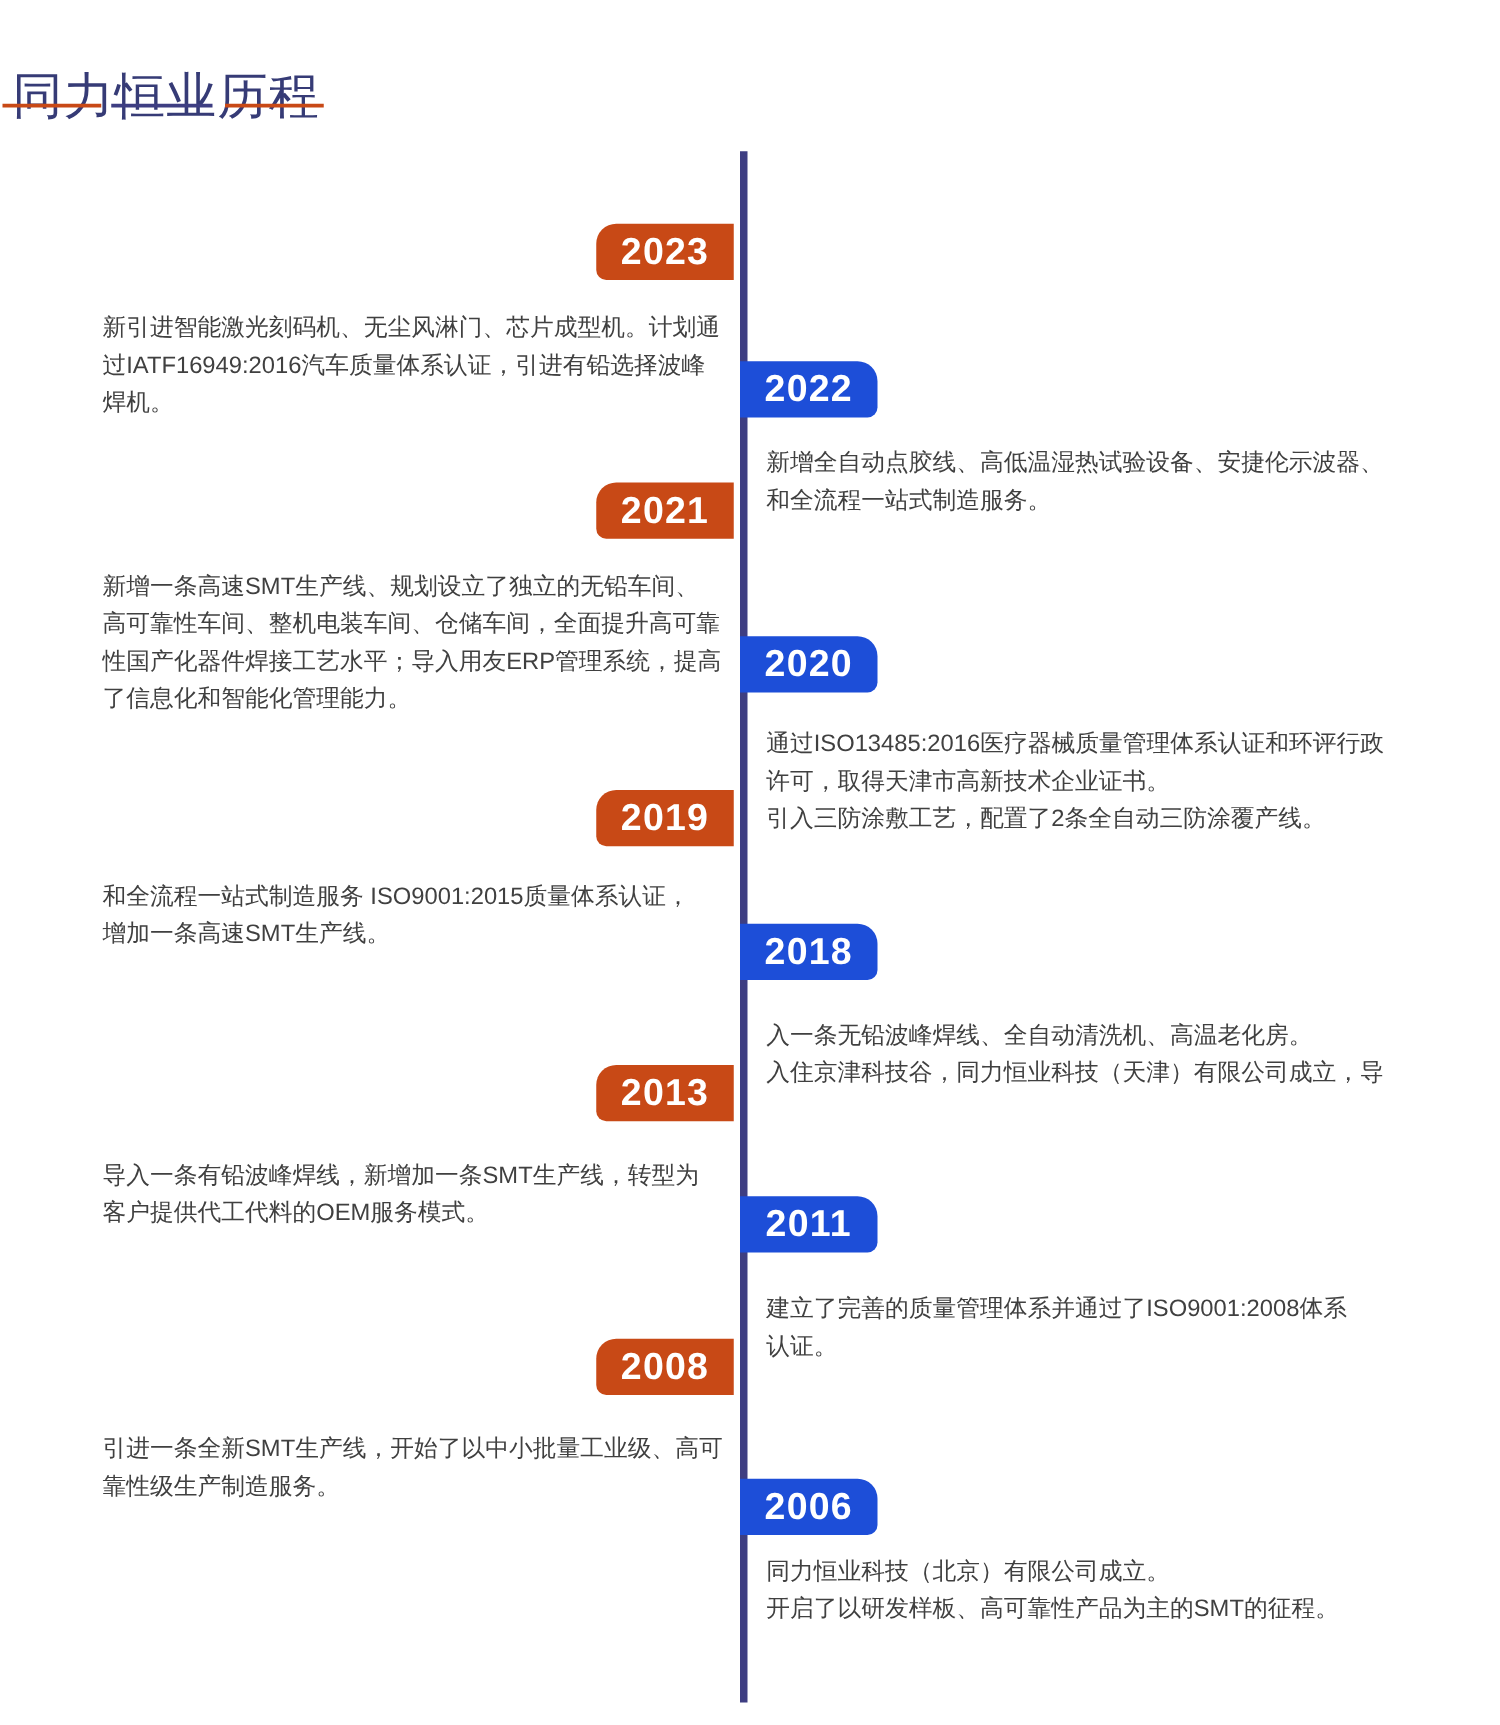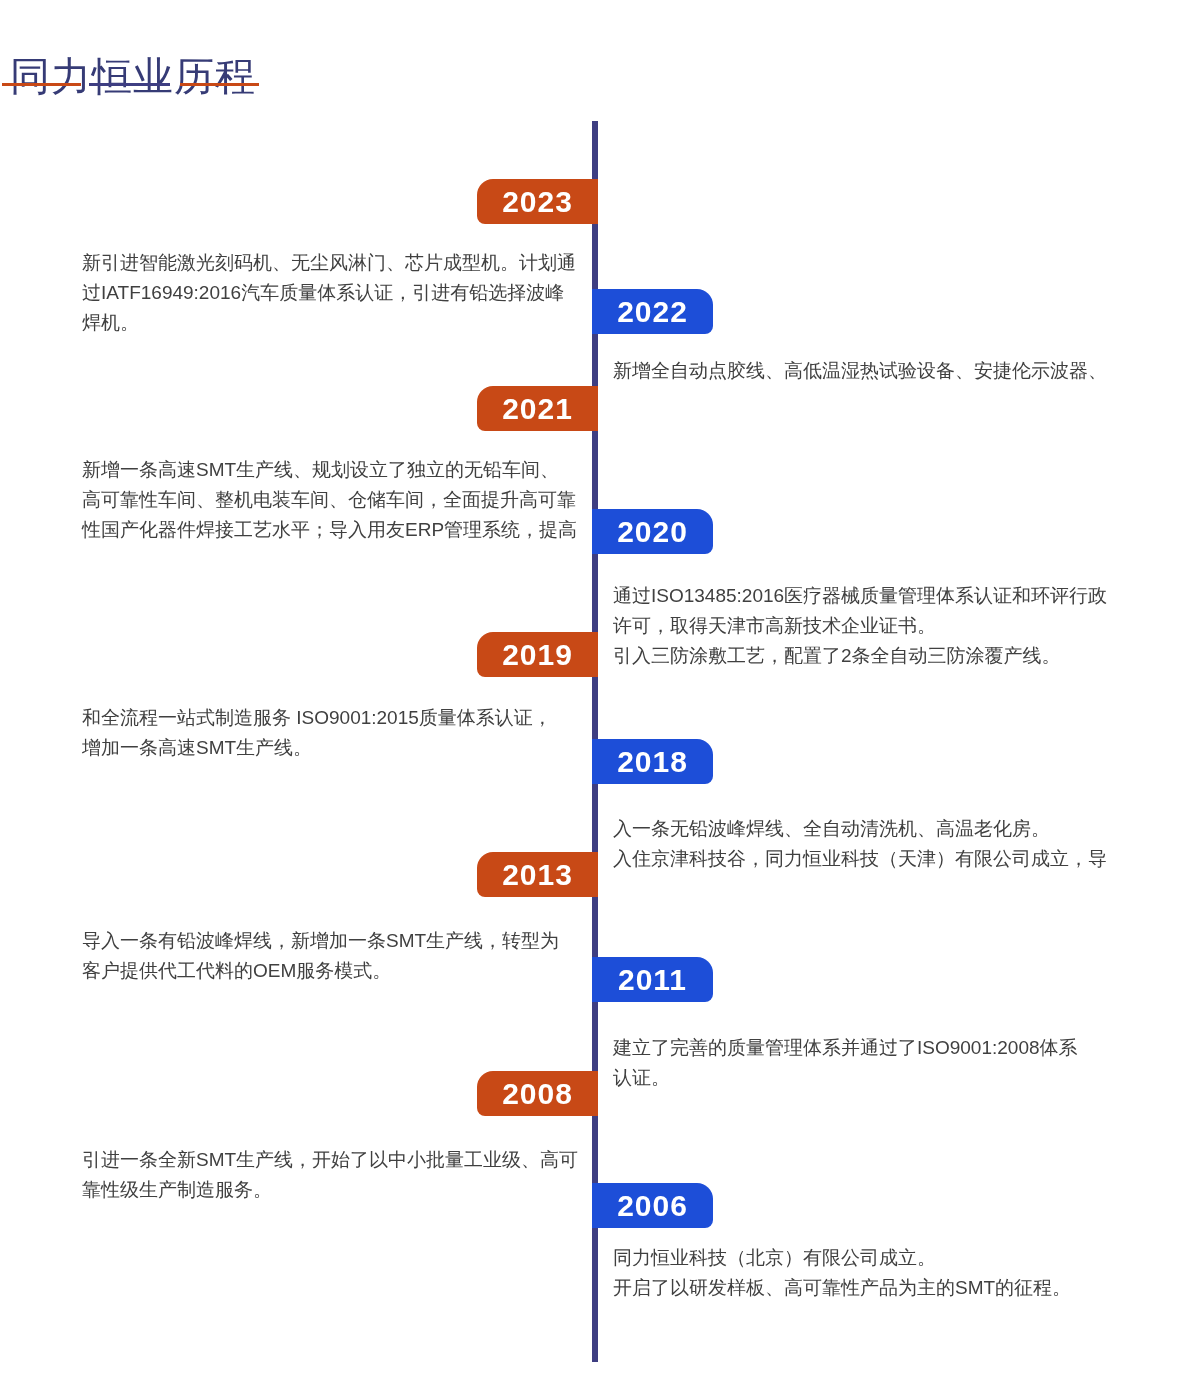--- a/index.html
+++ b/index.html
@@ -17,21 +17,21 @@
   .u-or1{left:2px;width:79px;background:#C84916;}
   .u-nv {left:89px;width:81px;background:#3E3E82;}
   .u-or2{left:180px;width:79px;background:#C84916;}
   
   .spine{
     position:absolute;left:592px;top:121px;width:6px;height:1241px;
     background:#3E3E82;z-index:1;
   }
   
   .badge{
-    position:absolute;width:121px;height:45px;z-index:2;
+    position:absolute;width:110px;height:45px;z-index:2;
     color:#ffffff;font-size:30px;font-weight:bold;letter-spacing:1px;
     line-height:45px;text-align:center;
   }
   .badge.left{left:477px;border-radius:16px 0 0 8px;background:#C84916;}
   .badge.right{left:592px;border-radius:0 16px 8px 0;background:#1d4ed8;}
   
   .text{
     position:absolute;color:#404040;font-size:19px;line-height:30px;
   }
   .text.left{left:82px;}
@@ -51,27 +51,29 @@
 <div class="badge left" style="top:179px">2023</div>
 <div class="text left" style="top:248px">
   <div class="line">新引进智能激光刻码机、无尘风淋门、芯片成型机。计划通</div>
   <div class="line">过IATF16949:2016汽车质量体系认证，引进有铅选择波峰</div>
   <div class="line">焊机。</div>
 </div>
 
 <div class="badge right" style="top:289px">2022</div>
 <div class="text right" style="top:356px">
   <div class="line">新增全自动点胶线、高低温湿热试验设备、安捷伦示波器、</div>
+  <div class="line">和全流程一站式制造服务。</div>
 </div>
 
 <div class="badge left" style="top:386px">2021</div>
 <div class="text left" style="top:455px">
   <div class="line">新增一条高速SMT生产线、规划设立了独立的无铅车间、</div>
   <div class="line">高可靠性车间、整机电装车间、仓储车间，全面提升高可靠</div>
   <div class="line">性国产化器件焊接工艺水平；导入用友ERP管理系统，提高</div>
+  <div class="line">了信息化和智能化管理能力。</div>
 </div>
 
 <div class="badge right" style="top:509px">2020</div>
 <div class="text right" style="top:581px">
   <div class="line">通过ISO13485:2016医疗器械质量管理体系认证和环评行政</div>
   <div class="line">许可，取得天津市高新技术企业证书。</div>
   <div class="line">引入三防涂敷工艺，配置了2条全自动三防涂覆产线。</div>
 </div>
 
 <div class="badge left" style="top:632px">2019</div>

